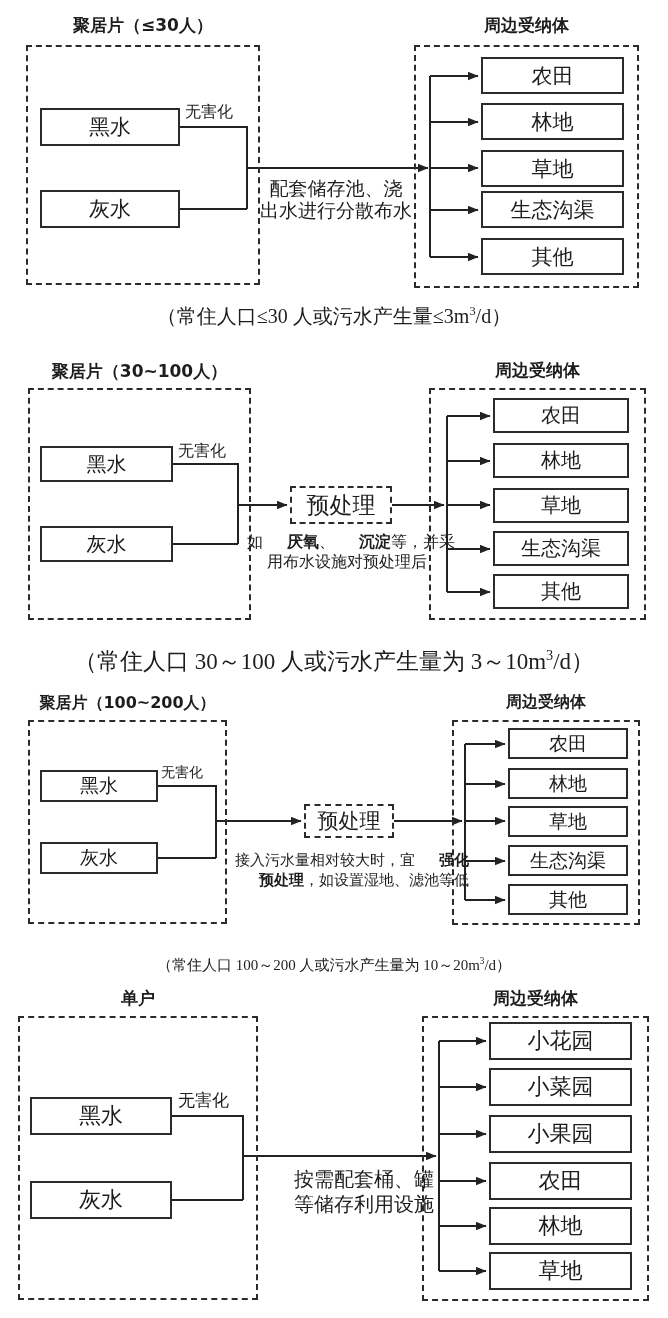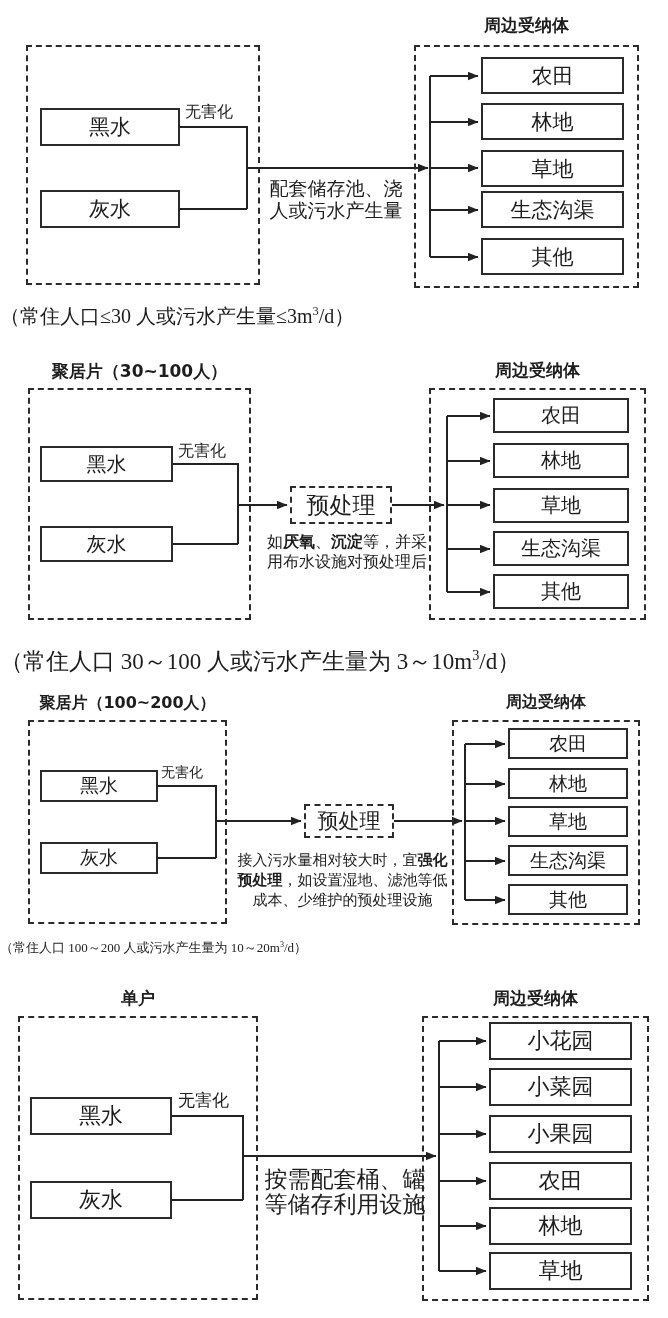--- a/index.html
+++ b/index.html
@@ -8,22 +8,22 @@
   .panel{position:absolute;left:0;width:668px;}
   .wires{position:absolute;left:0;top:0;}
   .w{stroke:#222222;stroke-width:2;fill:none;}
   .box,.dash,.title,.lbl,.note,.caption{position:absolute;box-sizing:border-box;}
   .dash{border:2px dashed #2b2b2b;}
   .box{border:2px solid #2b2b2b;background:#ffffff;display:flex;align-items:center;justify-content:center;}
   .box.dashed{border-style:dashed;}
   .title{font-weight:700;text-align:center;white-space:nowrap;}
   .lbl{white-space:nowrap;}
   .note{text-align:center;white-space:nowrap;}
-  .b{font-weight:700;}
-  .caption{left:0;width:668px;
+  .b{font-weight:700;padding-left:24px;}
+  .caption{left:0;width:668px;text-align:center;
            font-family:"Liberation Serif","DejaVu Serif",serif;white-space:nowrap;}
   .caption sup{font-size:0.62em;}
 </style>
 </head>
 <body>
 
 <div class="page">
 
   <section class="panel" style="top:0;height:345px">
     <svg class="wires" width="668" height="345">
@@ -34,33 +34,34 @@
       </defs>
       <path class="w" d="M180,127 H247 V209 M180,209 H247"></path>
       <path class="w" d="M247,168 H428" marker-end="url(#ah1)"></path>
       <path class="w" d="M430,76 V257"></path>
       <path class="w" d="M430,76 H478" marker-end="url(#ah1)"></path>
       <path class="w" d="M430,122 H478" marker-end="url(#ah1)"></path>
       <path class="w" d="M430,168 H478" marker-end="url(#ah1)"></path>
       <path class="w" d="M430,210 H478" marker-end="url(#ah1)"></path>
       <path class="w" d="M430,257 H478" marker-end="url(#ah1)"></path>
     </svg>
+    <div class="title" style="left:26px;top:14px;width:234px;font-size:17px">聚居片（≤30人）</div>
     <div class="title" style="left:414px;top:14px;width:225px;font-size:17px">周边受纳体</div>
     <div class="dash" style="left:26px;top:45px;width:234px;height:240px"></div>
     <div class="dash" style="left:414px;top:45px;width:225px;height:243px"></div>
     <div class="box" style="left:40px;top:108px;width:140px;height:38px;font-size:21px">
         <span>黑水</span>
       </div>
     <div class="box" style="left:40px;top:190px;width:140px;height:38px;font-size:21px">
         <span>灰水</span>
       </div>
     <div class="lbl" style="left:185px;top:102px;font-size:16px">无害化</div>
     <div class="note" style="left:246px;top:177px;width:180px;font-size:19px;line-height:22px">
       <div>配套储存池、浇</div>
-      <div>人或污水产生量</div>
+      <div>出水进行分散布水</div>
     </div>
     <div class="box" style="left:481px;top:57px;width:143px;height:37px;font-size:21px">
         <span>农田</span>
       </div>
     <div class="box" style="left:481px;top:103px;width:143px;height:37px;font-size:21px">
         <span>林地</span>
       </div>
     <div class="box" style="left:481px;top:150px;width:143px;height:37px;font-size:21px">
         <span>草地</span>
       </div>
@@ -157,38 +158,37 @@
     <div class="box" style="left:40px;top:162px;width:118px;height:32px;font-size:19px">
         <span>灰水</span>
       </div>
     <div class="lbl" style="left:161px;top:84px;font-size:14px">无害化</div>
     <div class="box dashed" style="left:304px;top:124px;width:90px;height:34px;font-size:21px">
         <span>预处理</span>
       </div>
     <div class="note" style="left:235px;top:170px;width:215px;font-size:15px;line-height:20px">
       <div><span>接入污水量相对较大时，宜</span><span class="b">强化</span></div>
       <div><span class="b">预处理</span><span>，如设置湿地、滤池等低</span></div>
-      <div><span>成本、少维护的预处理设施</span></div>
     </div>
     <div class="box" style="left:508px;top:48px;width:120px;height:31px;font-size:19px">
         <span>农田</span>
       </div>
     <div class="box" style="left:508px;top:88px;width:120px;height:31px;font-size:19px">
         <span>林地</span>
       </div>
     <div class="box" style="left:508px;top:126px;width:120px;height:31px;font-size:19px">
         <span>草地</span>
       </div>
     <div class="box" style="left:508px;top:165px;width:120px;height:31px;font-size:19px">
         <span>生态沟渠</span>
       </div>
     <div class="box" style="left:508px;top:204px;width:120px;height:31px;font-size:19px">
         <span>其他</span>
       </div>
-    <div class="caption" style="top:259px;font-size:13px">
+    <div class="caption" style="top:276px;font-size:15px">
       <span>（常住人口 100～200 人或污水产生量为 10～20m</span><sup>3</sup><span>/d）</span>
     </div>
   </section>
 
   <section class="panel" style="top:975px;height:343px">
     <svg class="wires" width="668" height="343">
       <defs>
         <marker id="ah4" viewBox="0 0 10 8" refX="9.5" refY="4" markerWidth="11" markerHeight="9" orient="auto" markerUnits="userSpaceOnUse">
           <path d="M0,0 L10,4 L0,8 Z" fill="#222222"></path>
         </marker>
@@ -207,21 +207,21 @@
     <div class="title" style="left:422px;top:12px;width:227px;font-size:17px">周边受纳体</div>
     <div class="dash" style="left:18px;top:41px;width:240px;height:284px"></div>
     <div class="dash" style="left:422px;top:41px;width:227px;height:285px"></div>
     <div class="box" style="left:30px;top:122px;width:142px;height:38px;font-size:22px">
         <span>黑水</span>
       </div>
     <div class="box" style="left:30px;top:206px;width:142px;height:38px;font-size:22px">
         <span>灰水</span>
       </div>
     <div class="lbl" style="left:178px;top:114px;font-size:17px">无害化</div>
-    <div class="note" style="left:245px;top:192px;width:200px;font-size:23px;line-height:25px">
+    <div class="note" style="left:264px;top:192px;width:200px;font-size:20px;line-height:25px">
       <div>按需配套桶、罐</div>
       <div>等储存利用设施</div>
     </div>
     <div class="box" style="left:489px;top:47px;width:143px;height:38px;font-size:22px">
         <span>小花园</span>
       </div>
     <div class="box" style="left:489px;top:140px;width:143px;height:38px;font-size:22px">
         <span>小果园</span>
       </div>
     <div class="box" style="left:489px;top:93px;width:143px;height:38px;font-size:22px">

